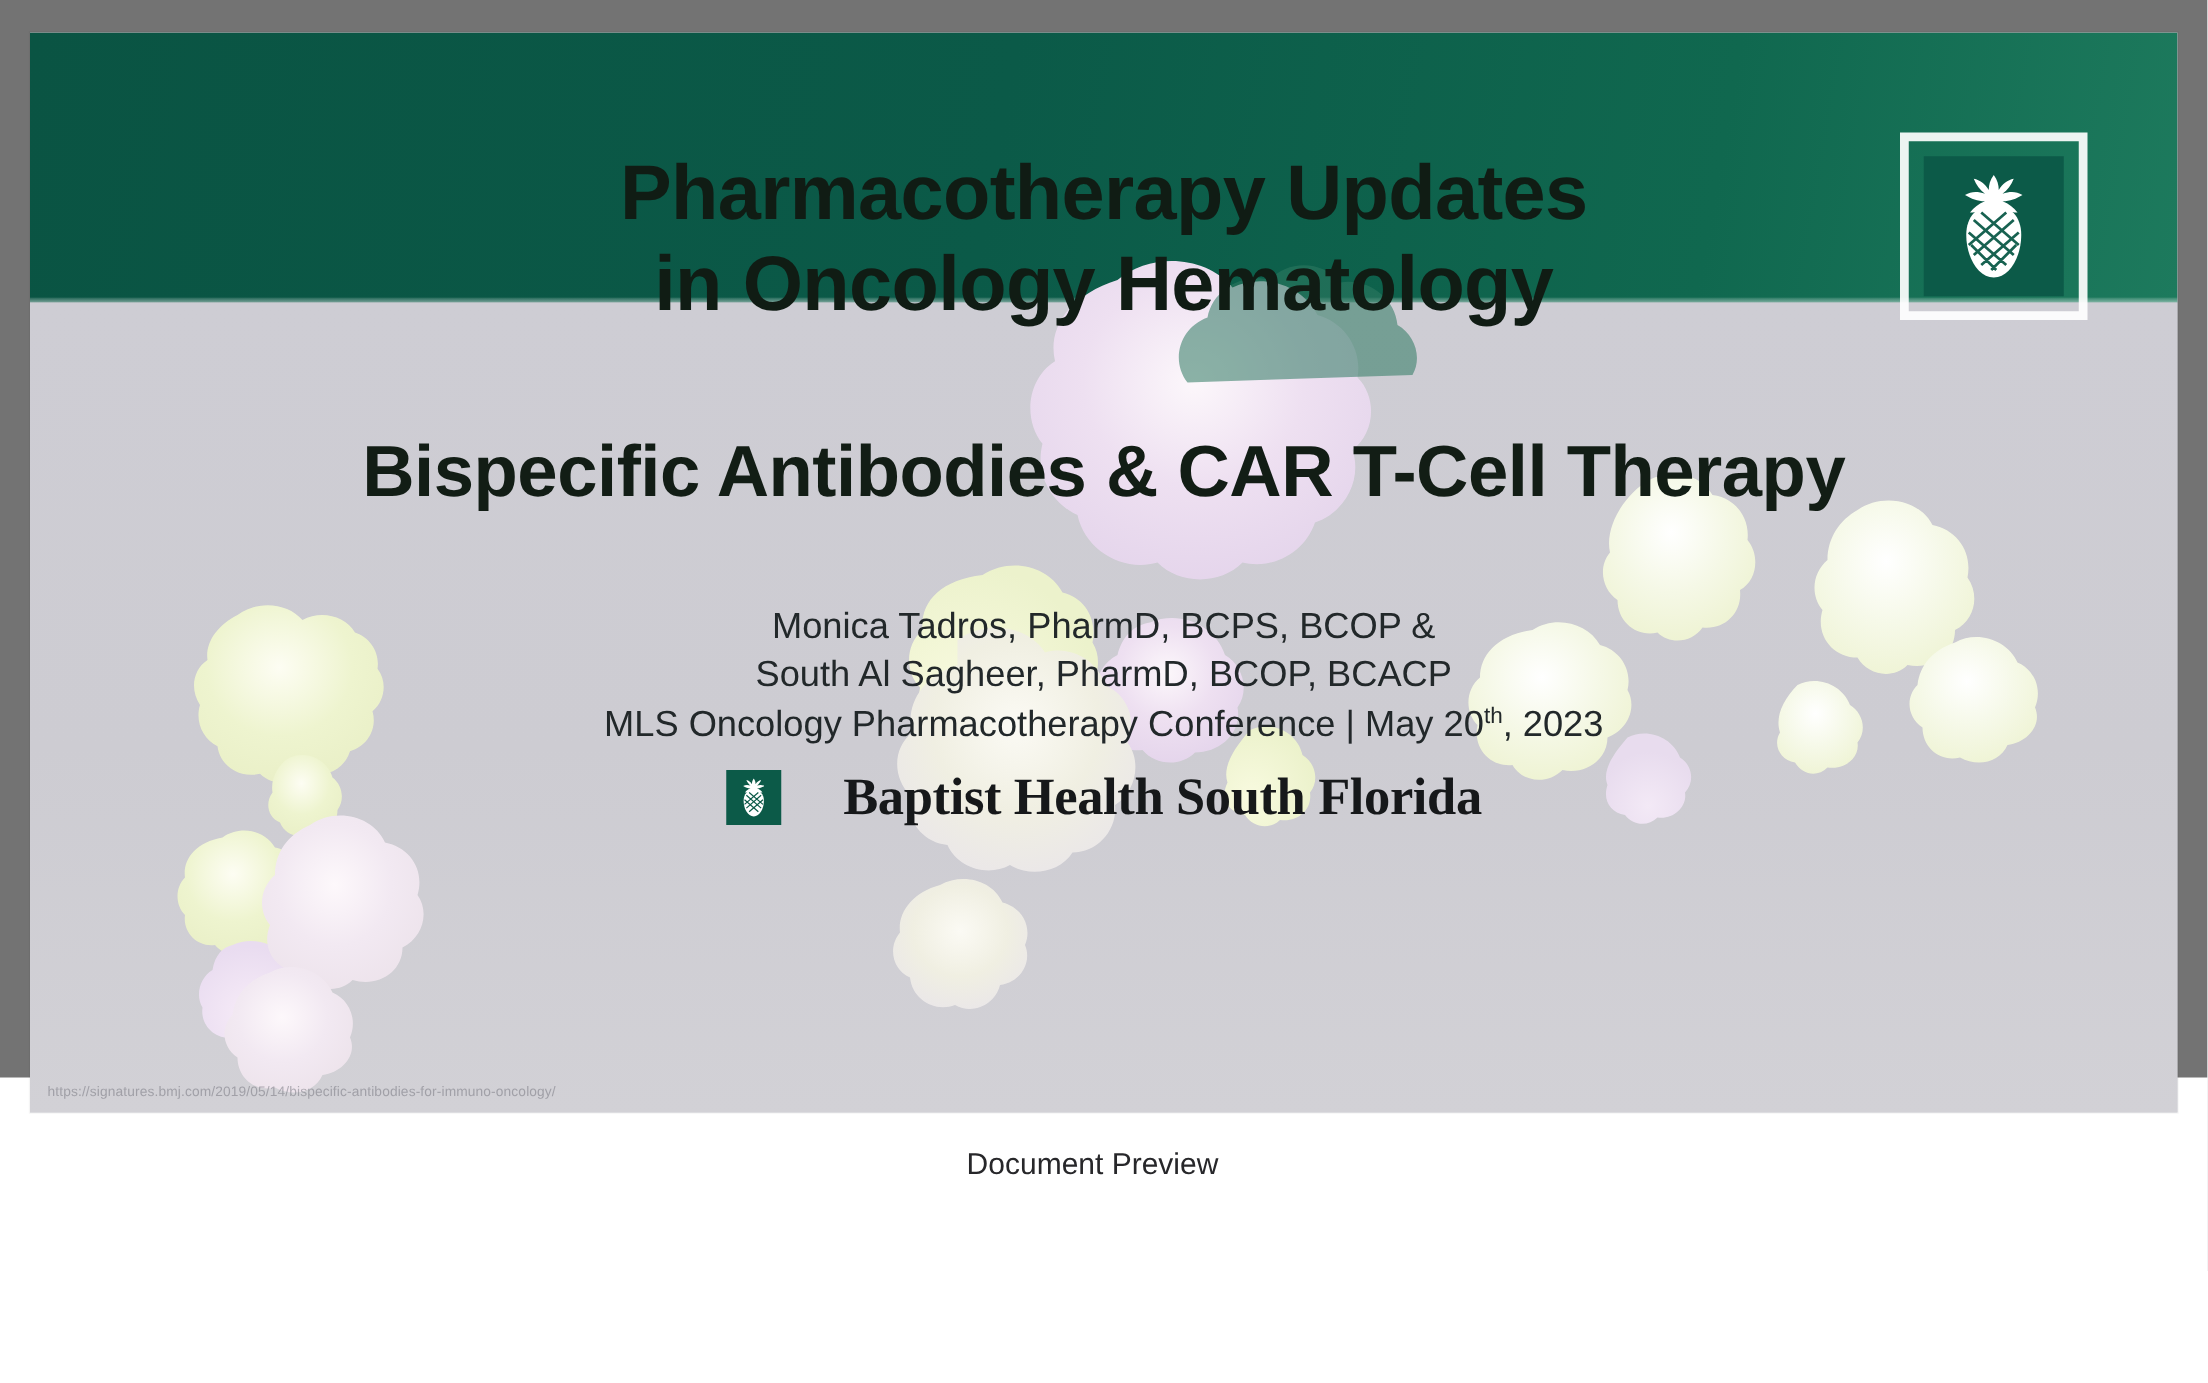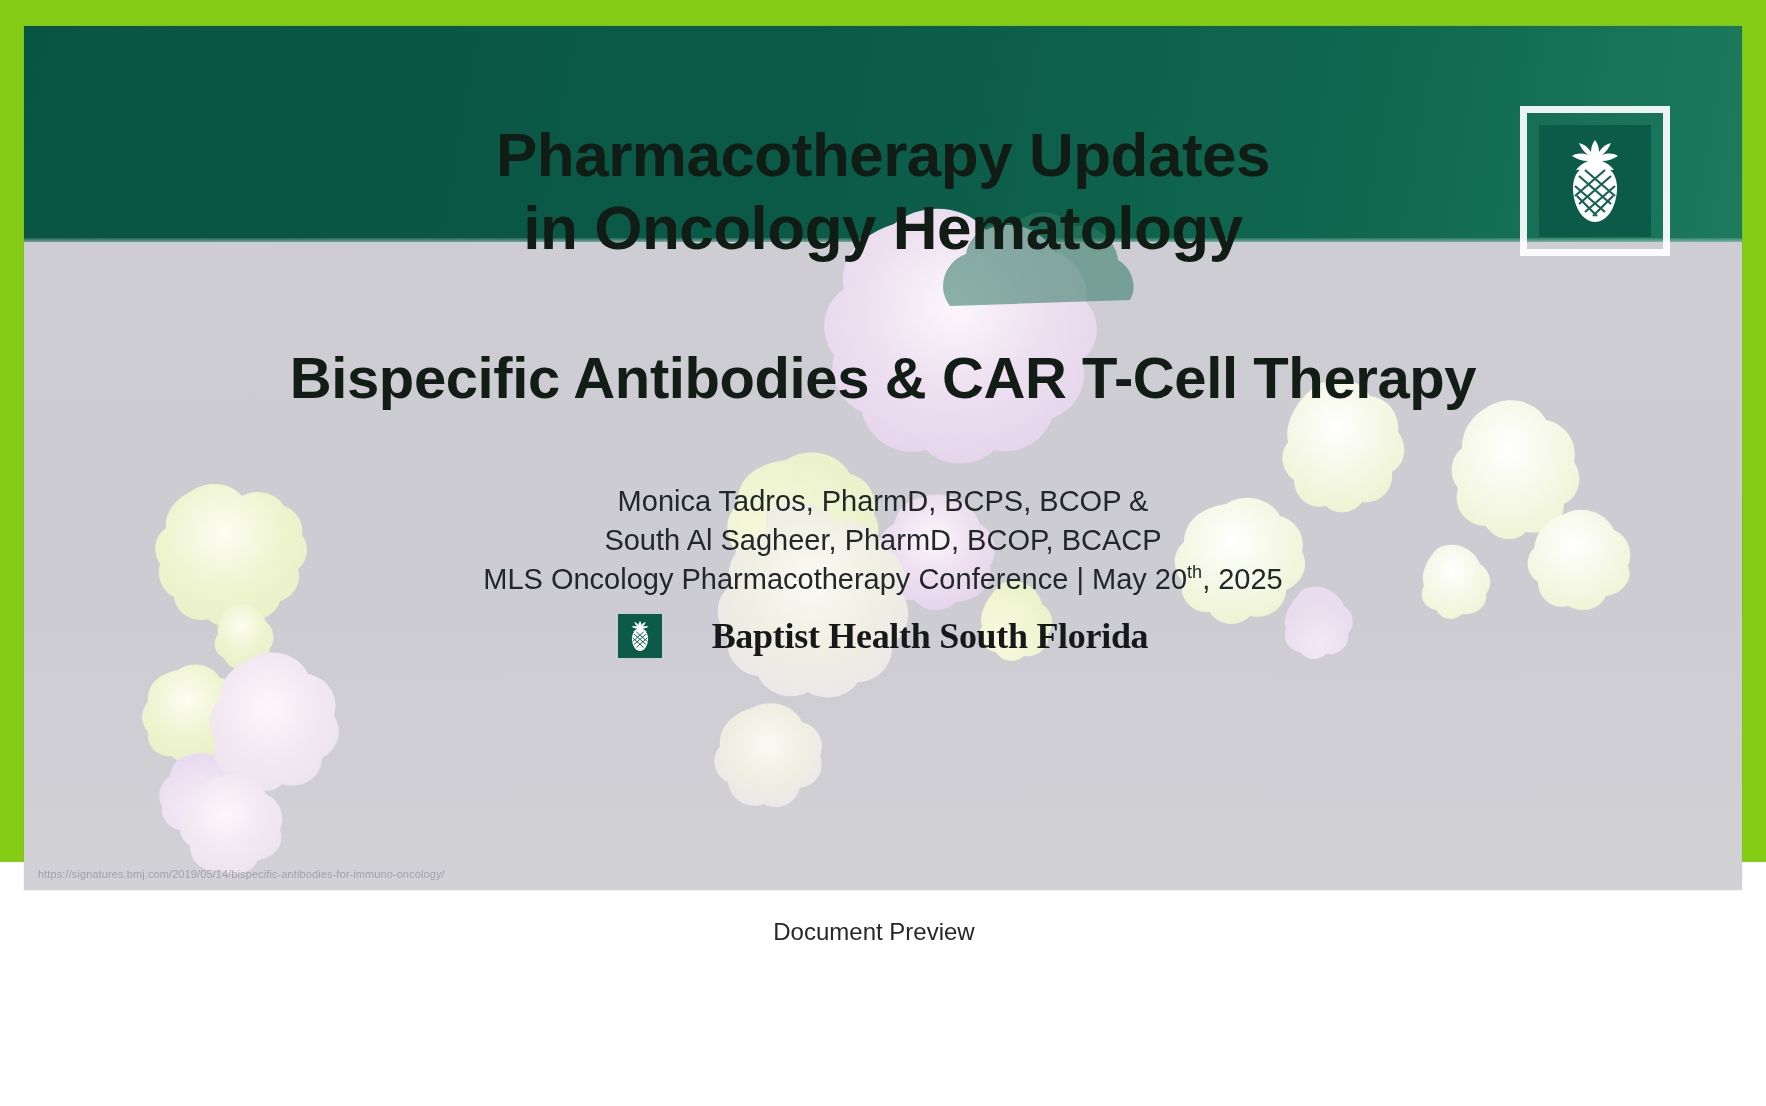--- a/index.html
+++ b/index.html
@@ -2,21 +2,21 @@
 <html><head>
 <meta charset="utf-8">
 <style>
   * { box-sizing: border-box; margin: 0; padding: 0; }
   html, body {
     width: 1766px; height: 1106px;
     background: #ffffff;
     font-family: "Liberation Sans", sans-serif;
     overflow: hidden;
   }
-  #page { position: relative; width: 1766px; height: 862px; background: #84cc16; }
+  #page { position: relative; width: 1766px; height: 862px; background: #737373; }
 
   
   .slide {
     position: absolute;
     left: 24px; top: 26px;
     width: 1718px; height: 864px;
     background: #cdcdd3;
     overflow: hidden;
     box-shadow: 0 0 0 1px rgba(0,0,0,0.04);
   }
@@ -99,21 +99,21 @@
     display: flex; align-items: center; justify-content: center; gap: 14px;
   }
   .brand-mark {
     width: 44px; height: 44px; background: #0c5a48;
     display:flex; align-items:center; justify-content:center;
   }
   .brand-mark svg { width: 28px; height: 34px; }
   .brand-name {
     font-family: "Liberation Serif", serif;
     font-weight: bold;
-    font-size: 36px;
+    font-size: 42px;
     color: #16181a;
     letter-spacing: -0.3px;
     margin-left: 36px;
   }
 
   
   .source-url {
     position: absolute; left: 14px; bottom: 10px;
     font-size: 11px;
     color: rgba(120,120,130,0.55);
@@ -267,21 +267,21 @@
       <div class="title">
         <span>Pharmacotherapy Updates</span>
         <span class="l2">in Oncology Hematology</span>
       </div>
 
       <div class="subtitle">Bispecific Antibodies &amp; CAR T-Cell Therapy</div>
 
       <div class="authors">
         <span class="ln">Monica Tadros, PharmD, BCPS, BCOP &amp;</span>
         <span class="ln">South Al Sagheer, PharmD, BCOP, BCACP</span>
-        <span class="ln"><span>MLS Oncology Pharmacotherapy Conference | May 20</span><sup>th</sup><span>, 2025</span></span>
+        <span class="ln"><span>MLS Oncology Pharmacotherapy Conference | May 20</span><sup>th</sup><span>, 2023</span></span>
       </div>
 
       <div class="brand">
         <span class="brand-mark">
           <svg viewBox="0 0 76 90" xmlns="http://www.w3.org/2000/svg" aria-hidden="true">
             <g fill="#ffffff">
               <path d="M38 4c3 4 4 8 4 12 3-5 7-8 12-9-2 5-5 9-9 12 6-2 11-2 16 1-5 3-10 5-16 5 5 2 9 5 12 9-6 0-12-2-17-5 2 4 3 8 3 12h-10c0-4 1-8 3-12-5 3-11 5-17 5 3-4 7-7 12-9-6 0-11-2-16-5 5-3 10-3 16-1-4-3-7-7-9-12 5 1 9 4 12 9 0-4 1-8 4-12z"></path>
               <path d="M38 28c13 0 22 9 22 24 0 17-9 34-22 34S16 69 16 52c0-15 9-24 22-24z"></path>
             </g>
             <g stroke="#0c5a48" stroke-width="2.6" fill="none">

